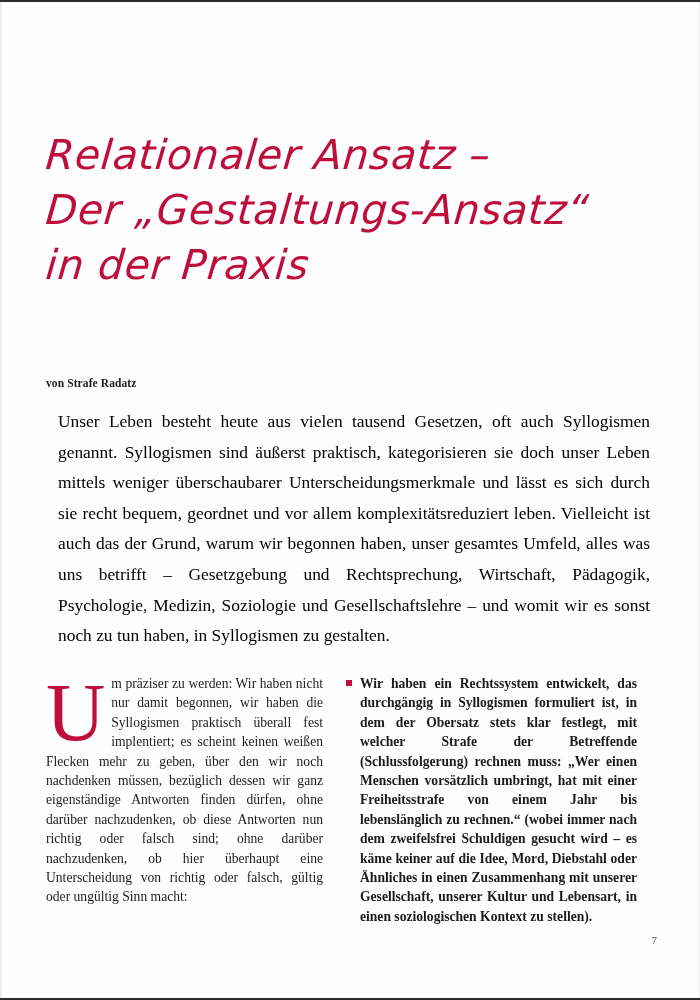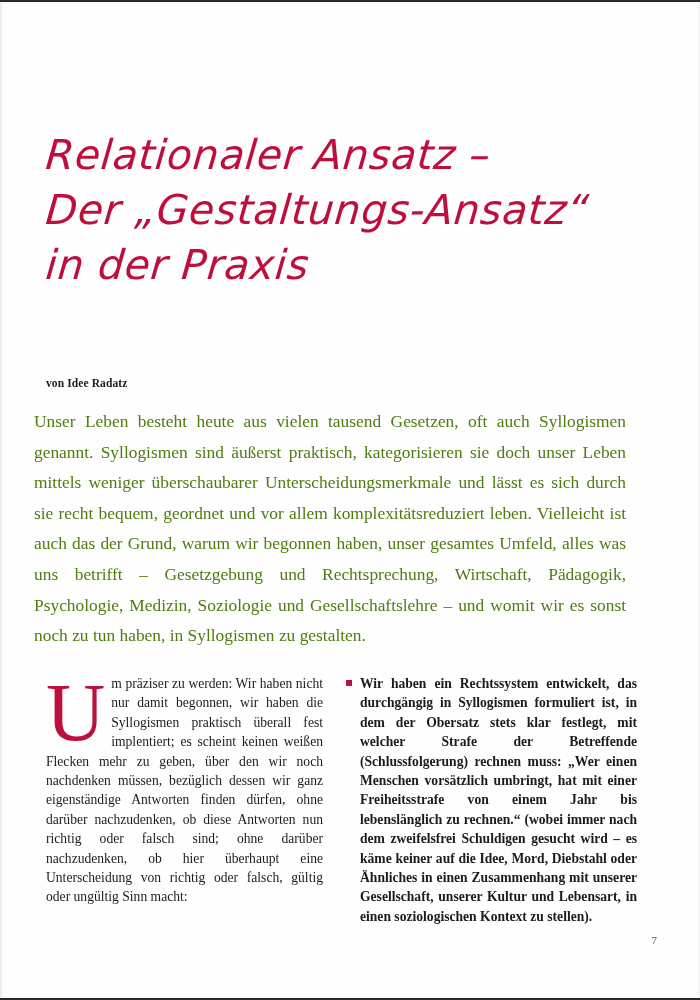--- a/index.html
+++ b/index.html
@@ -58,27 +58,27 @@
     font-family: "Liberation Serif", serif;
     font-weight: bold;
     font-size: 11.5px;
     color: #1b1b1b;
     letter-spacing: 0.1px;
   }
 
   
   .intro {
     position: absolute;
-    left: 34px;
+    left: 58px;
     top: 404px;
     width: 592px;
     font-family: "Liberation Serif", serif;
     font-size: 17.4px;
     line-height: 30.6px;
-    color: #4d7c0f;
+    color: #000000;
     text-align: justify;
     text-justify: inter-word;
     hyphens: manual;
   }
 
   
   .columns {
     position: absolute;
     left: 46px;
     top: 672px;
@@ -137,21 +137,21 @@
 
   <div class="edge-shade-left"></div>
   <div class="edge-shade-right"></div>
 
   <div class="title-block">
     <div class="title-line">Relationaler Ansatz –</div>
     <div class="title-line">Der „Gestaltungs-Ansatz“</div>
     <div class="title-line">in der Praxis</div>
   </div>
 
-  <div class="byline">von Idee Radatz</div>
+  <div class="byline">von Strafe Radatz</div>
 
   <div class="intro">Unser Leben besteht heute aus vielen tausend Gesetzen, oft auch Syllogismen genannt. Syllogismen sind äußerst praktisch, kategorisieren sie doch unser Leben mittels weniger überschaubarer Unterscheidungsmerkmale und lässt es sich durch sie recht bequem, geordnet und vor allem komplexitätsreduziert leben. Vielleicht ist auch das der Grund, warum wir begonnen haben, unser gesamtes Umfeld, alles was uns betrifft – Gesetzgebung und Rechtsprechung, Wirtschaft, Pädagogik, Psychologie, Medizin, Soziologie und Gesellschaftslehre – und womit wir es sonst noch zu tun haben, in Syllogismen zu gestalten.</div>
 
   <div class="columns">
 
     <div class="col col-left">
       <span class="dropcap">U</span><span>m präziser zu werden: Wir haben nicht nur damit begonnen, wir haben die Syllogismen praktisch überall fest implentiert; es scheint keinen weißen Flecken mehr zu geben, über den wir noch nachdenken müssen, bezüglich dessen wir ganz eigenständige Antworten finden dürfen, ohne darüber nachzudenken, ob diese Antworten nun richtig oder falsch sind; ohne darüber nachzudenken, ob hier überhaupt eine Unterscheidung von richtig oder falsch, gültig oder ungültig Sinn macht:</span>
     </div>
 
     <div class="col col-right">

